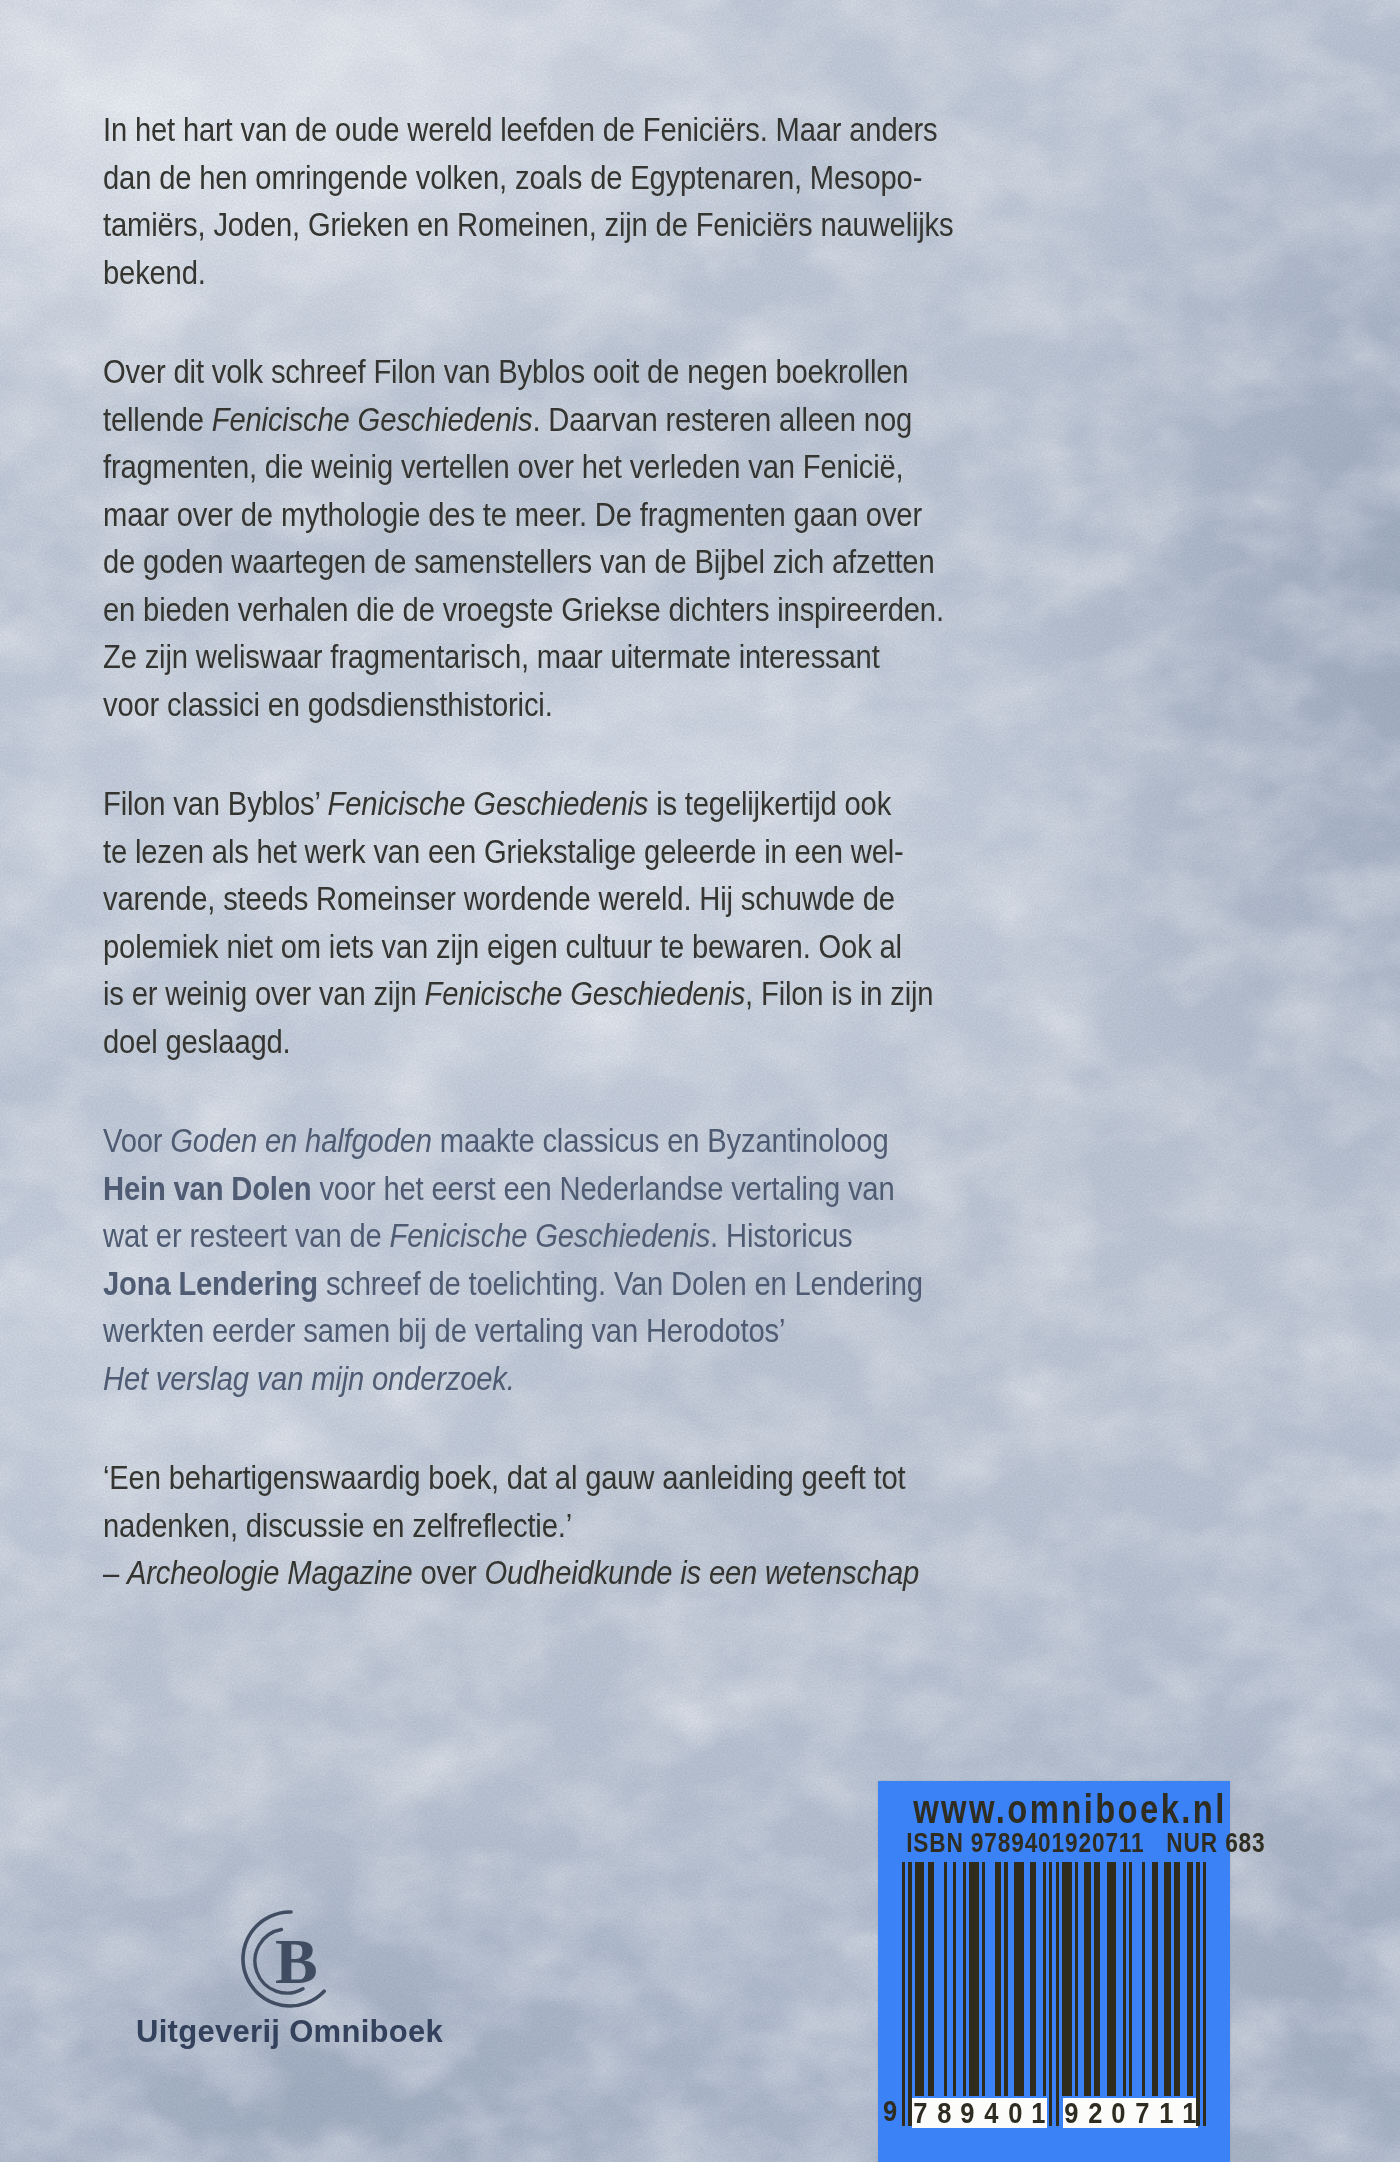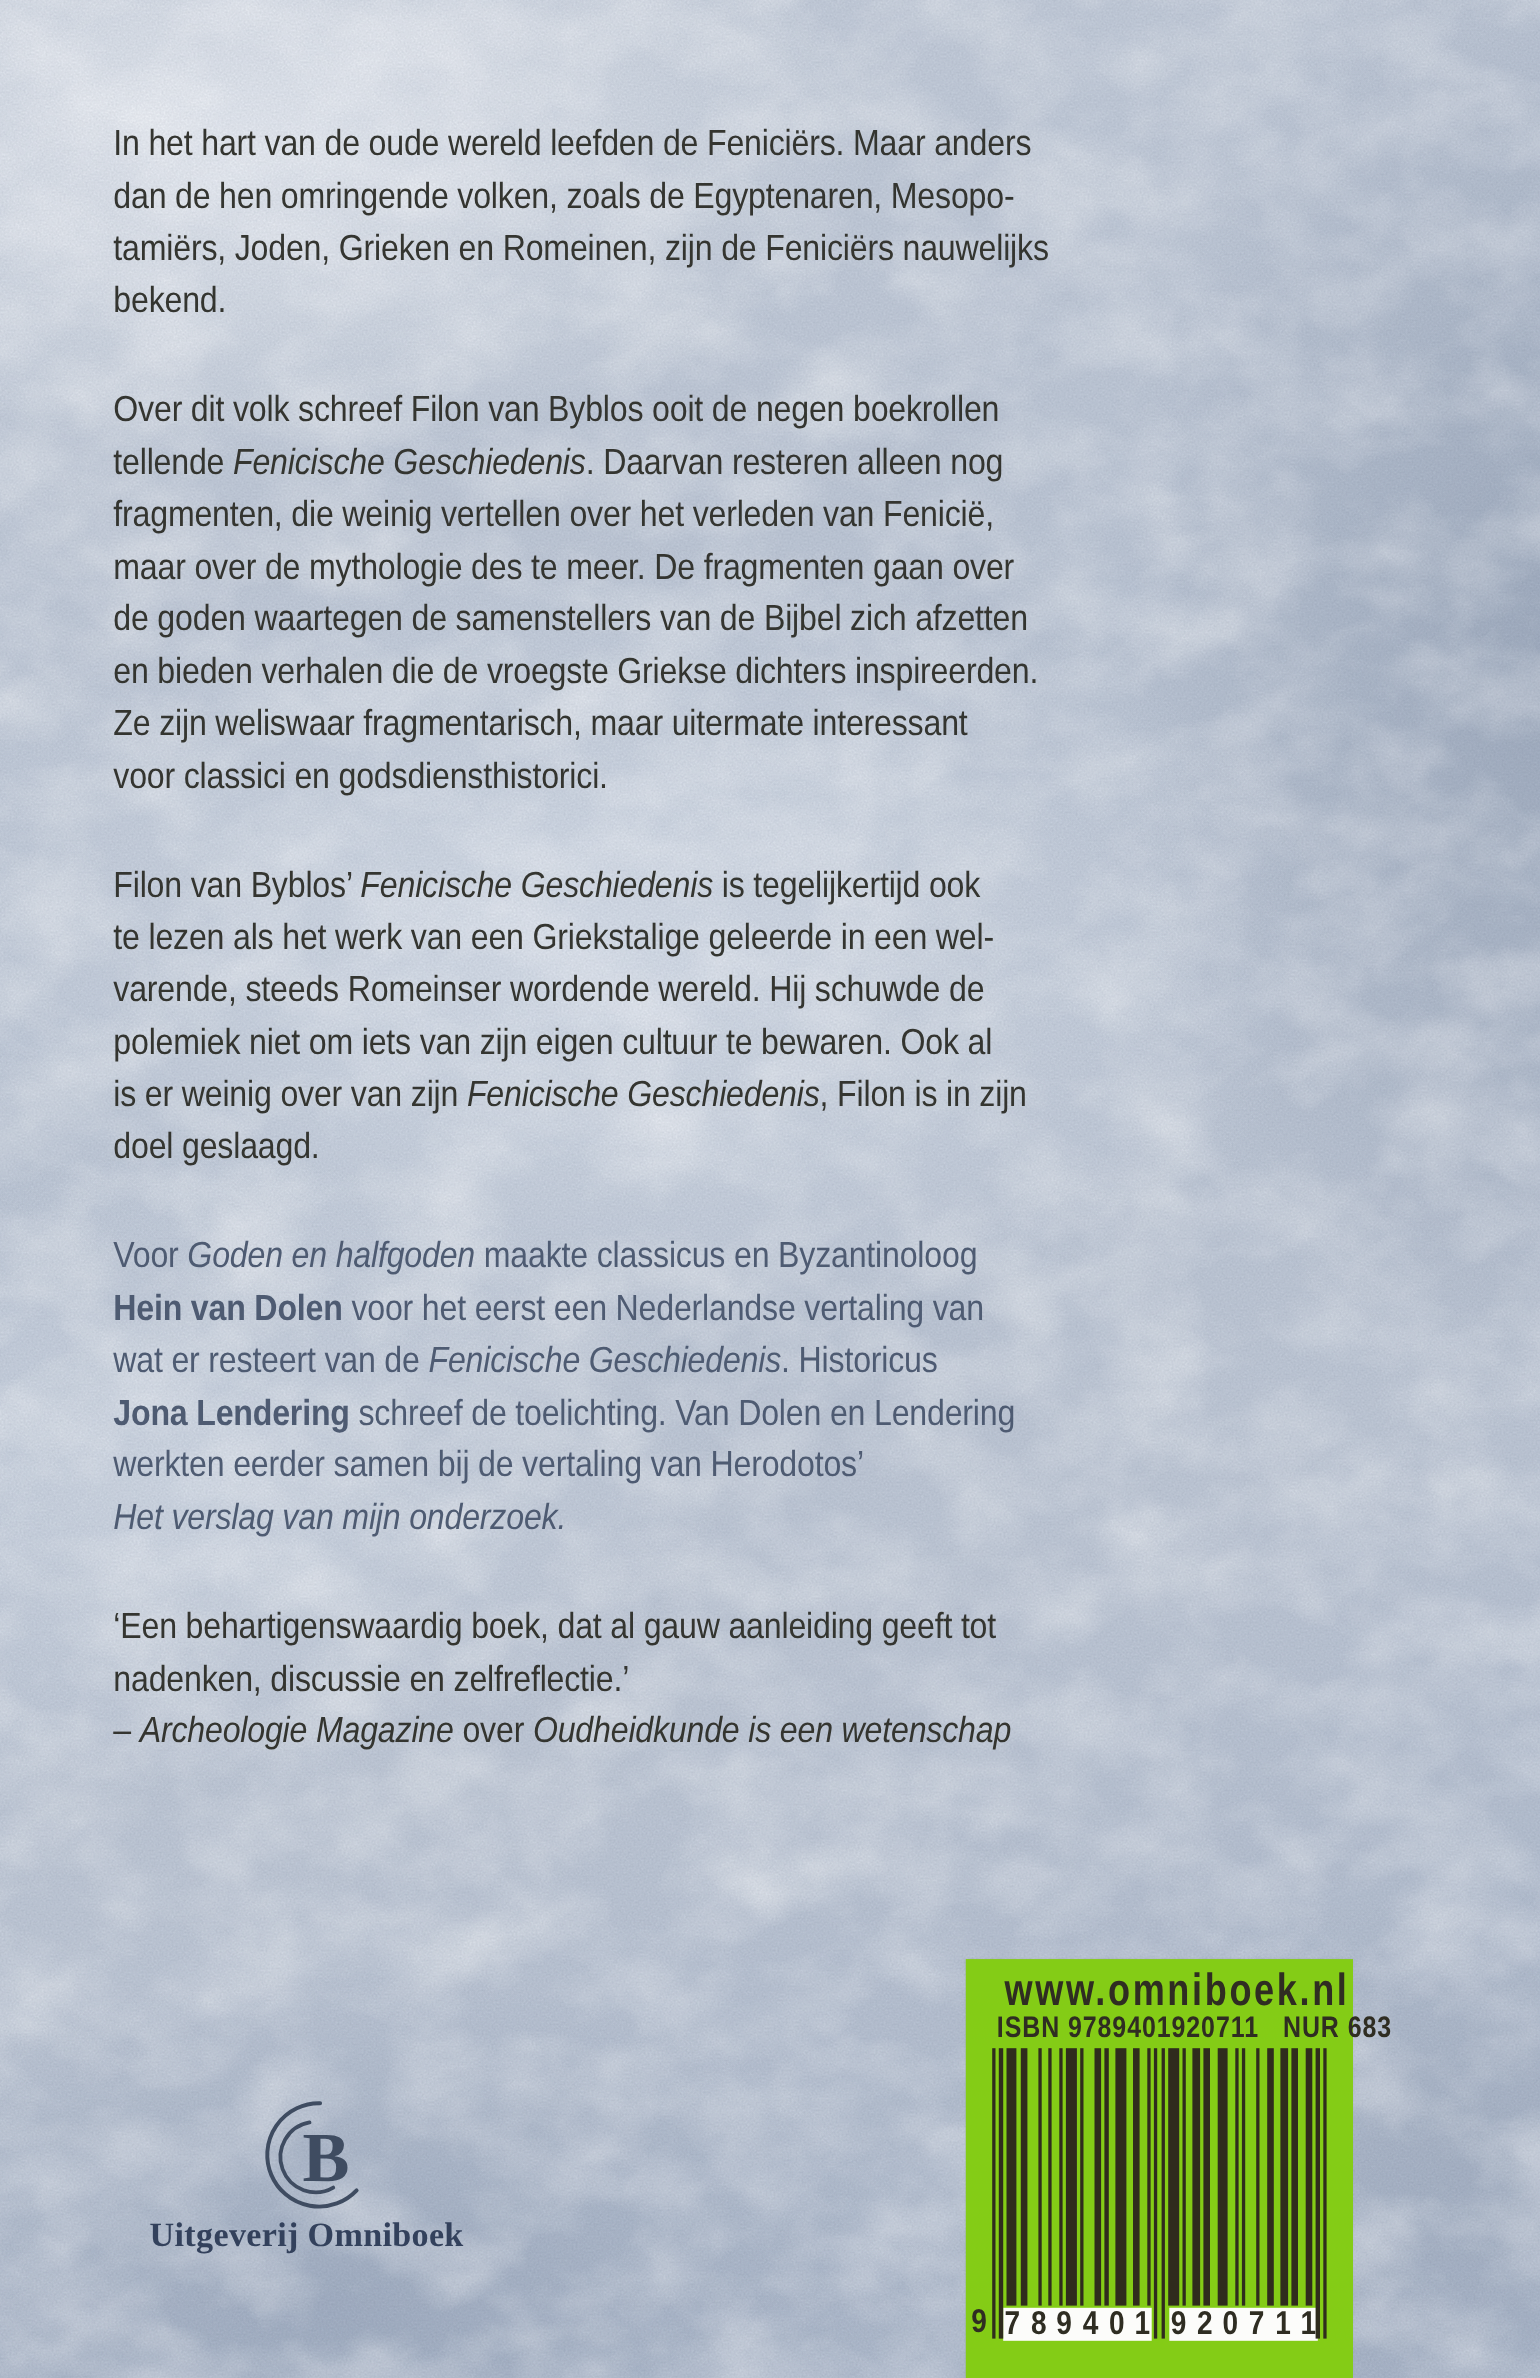--- a/index.html
+++ b/index.html
@@ -31,21 +31,21 @@
     font-weight:500;
   }
   .para{margin:0 0 52px 0;}
   .para.blue{color:#4e5b72;}
   .line{white-space:nowrap;}
   .i{font-style:italic;}
   .b{font-weight:bold;}
 
   .isbn-box{
     position:absolute;left:878px;top:1781px;width:352px;height:381px;
-    background:#84cc16;color:#2f2d22;
+    background:#3b82f6;color:#2f2d22;
     box-shadow:0 0 2px rgba(90,100,120,0.25);
   }
   .site{
     margin-top:10px;text-align:center;
     font-weight:bold;font-size:41px;line-height:36px;letter-spacing:3px;
     transform:scaleX(0.80);transform-origin:50% 50%;
     white-space:nowrap;
   }
   .isbn-row{
     margin-top:3px;text-align:center;
@@ -68,21 +68,21 @@
     display:flex;justify-content:space-between;align-items:flex-end;
     font-weight:bold;font-size:30px;line-height:30px;
   }
   .bc-group span{transform:scaleX(0.85);}
   .bc-g1{left:10px;width:135px;}
   .bc-g2{left:161px;width:135px;}
 
   .logo{position:absolute;left:233px;top:1901px;}
   .publisher{
     position:absolute;left:136px;top:2014px;
-    font-family:Liberation Serif, serif;font-weight:bold;
+    font-family:Liberation Sans, sans-serif;font-weight:bold;
     font-size:31px;color:#33415c;letter-spacing:0.3px;white-space:nowrap;
   }
 </style>
 </head>
 <body>
 
 <div class="bg"></div>
 <svg class="tex screen" width="1400" height="2162" aria-hidden="true">
   <filter id="mottle">
     <feTurbulence type="fractalNoise" baseFrequency="0.011 0.015" numOctaves="4" seed="11"></feTurbulence>

